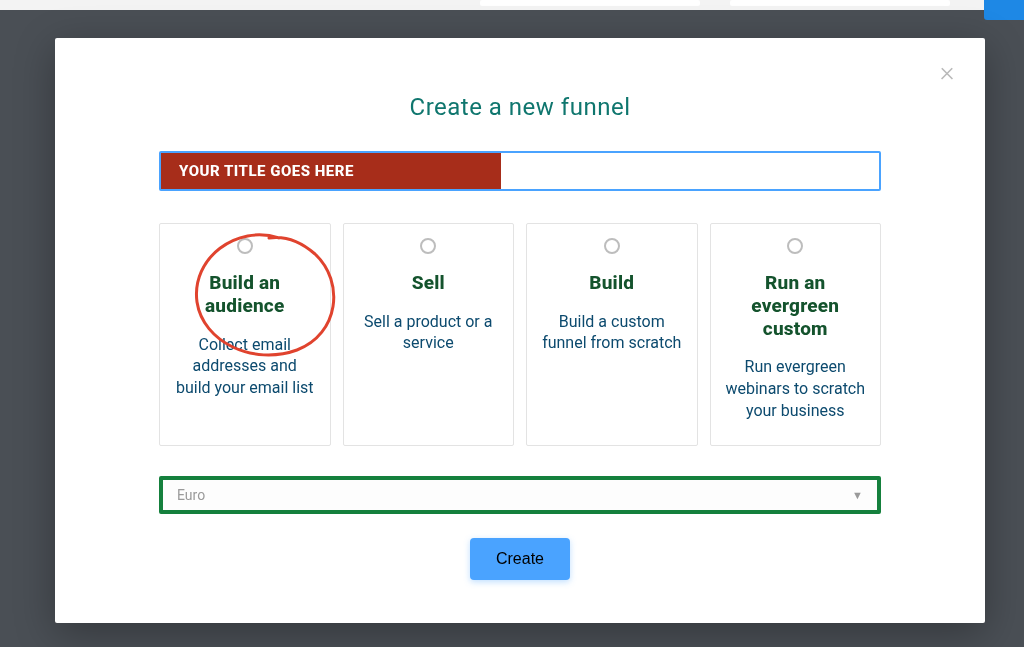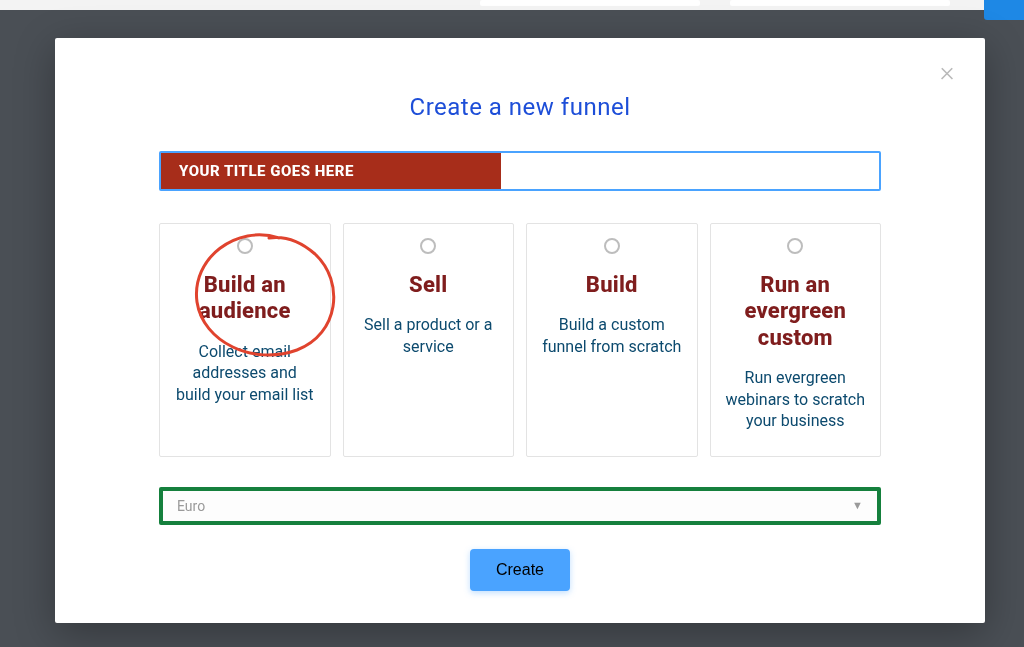--- a/index.html
+++ b/index.html
@@ -35,21 +35,21 @@
     width: 28px; height: 28px;
     color: #b9b9b9; font-size: 28px; line-height: 28px;
     text-align: center; cursor: pointer; user-select: none;
     font-weight: 300;
   }
 
   .modal-title {
     text-align: center;
     font-size: 24px;
     font-weight: 400;
-    color: #1d4ed8;
+    color: #0f766e;
     margin-top: 55px;
     letter-spacing: .5px;
   }
 
   .content {
     margin: 0 104px;
   }
 
   .title-input-wrap {
     margin-top: 30px;
@@ -97,23 +97,23 @@
     position: relative;
   }
   .radio {
     width: 16px; height: 16px;
     border: 2px solid #bdbdbd;
     border-radius: 50%;
     margin: 0 auto 18px;
     background: #fff;
   }
   .option h3 {
-    font-size: 22px;
+    font-size: 19px;
     font-weight: 800;
-    color: #7f1d1d;
+    color: #14532d;
     line-height: 1.2;
     margin-bottom: 16px;
     letter-spacing: .2px;
   }
   .option p {
     font-size: 16px;
     color: #0c4a6e;
     line-height: 1.35;
   }
 

